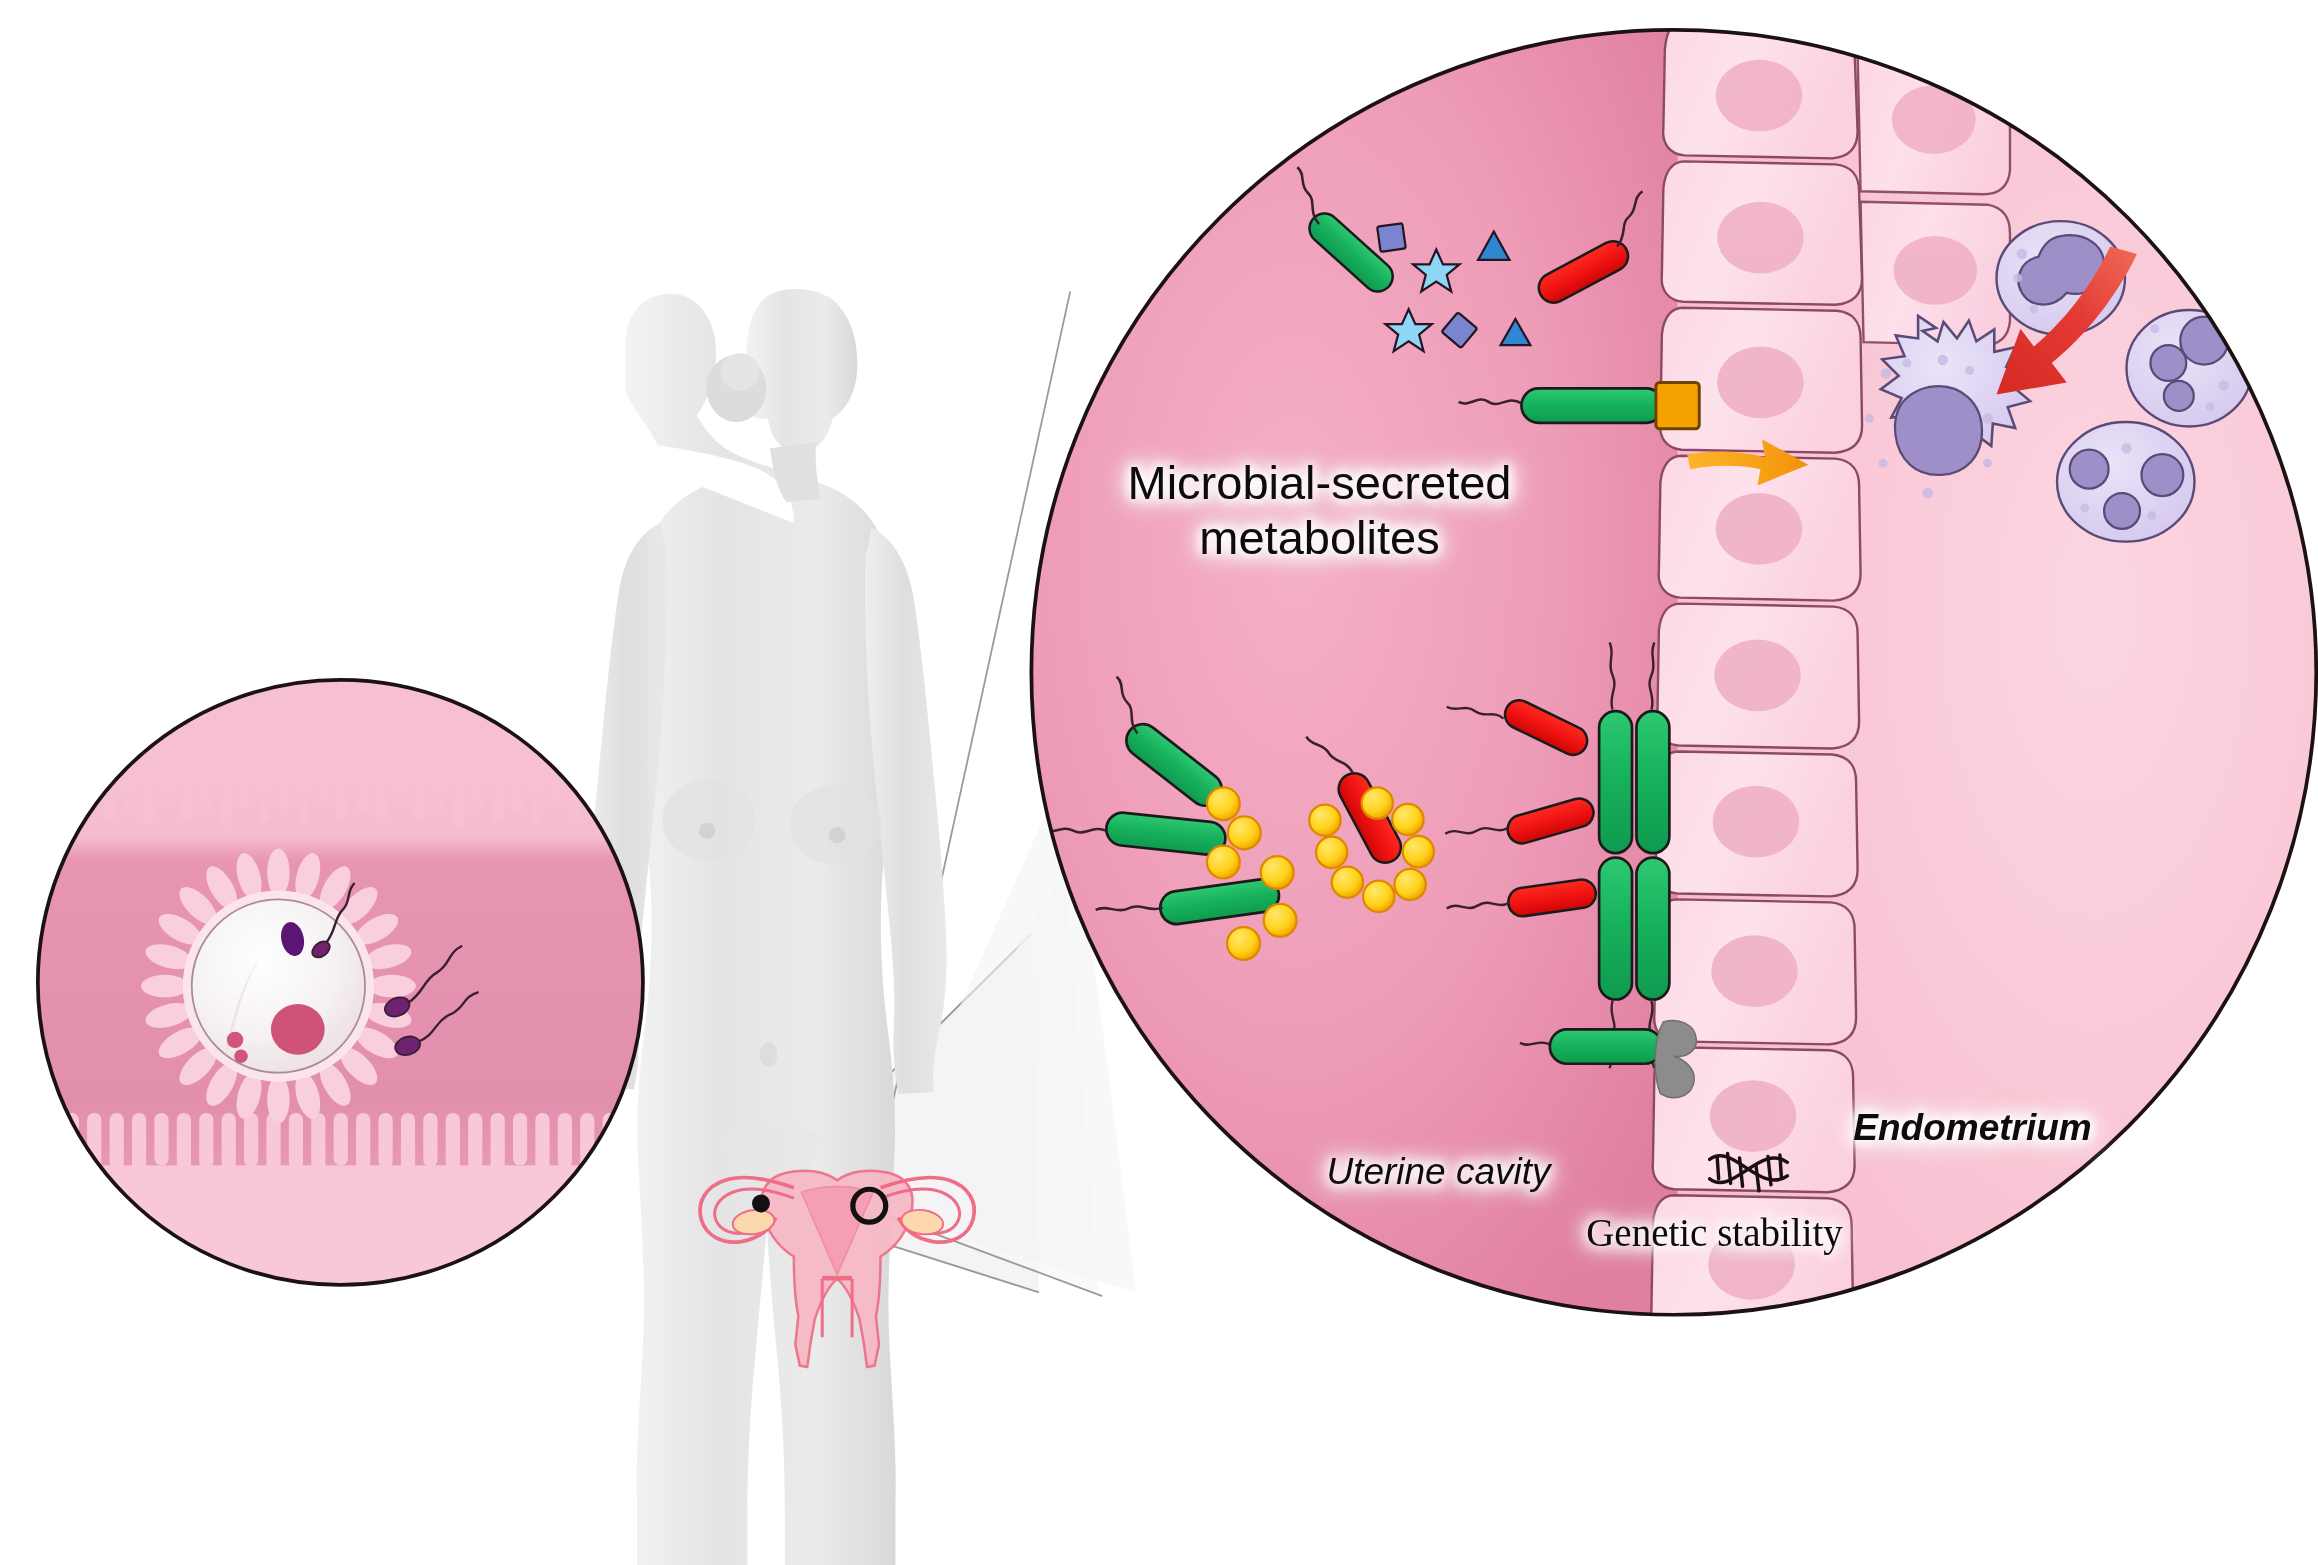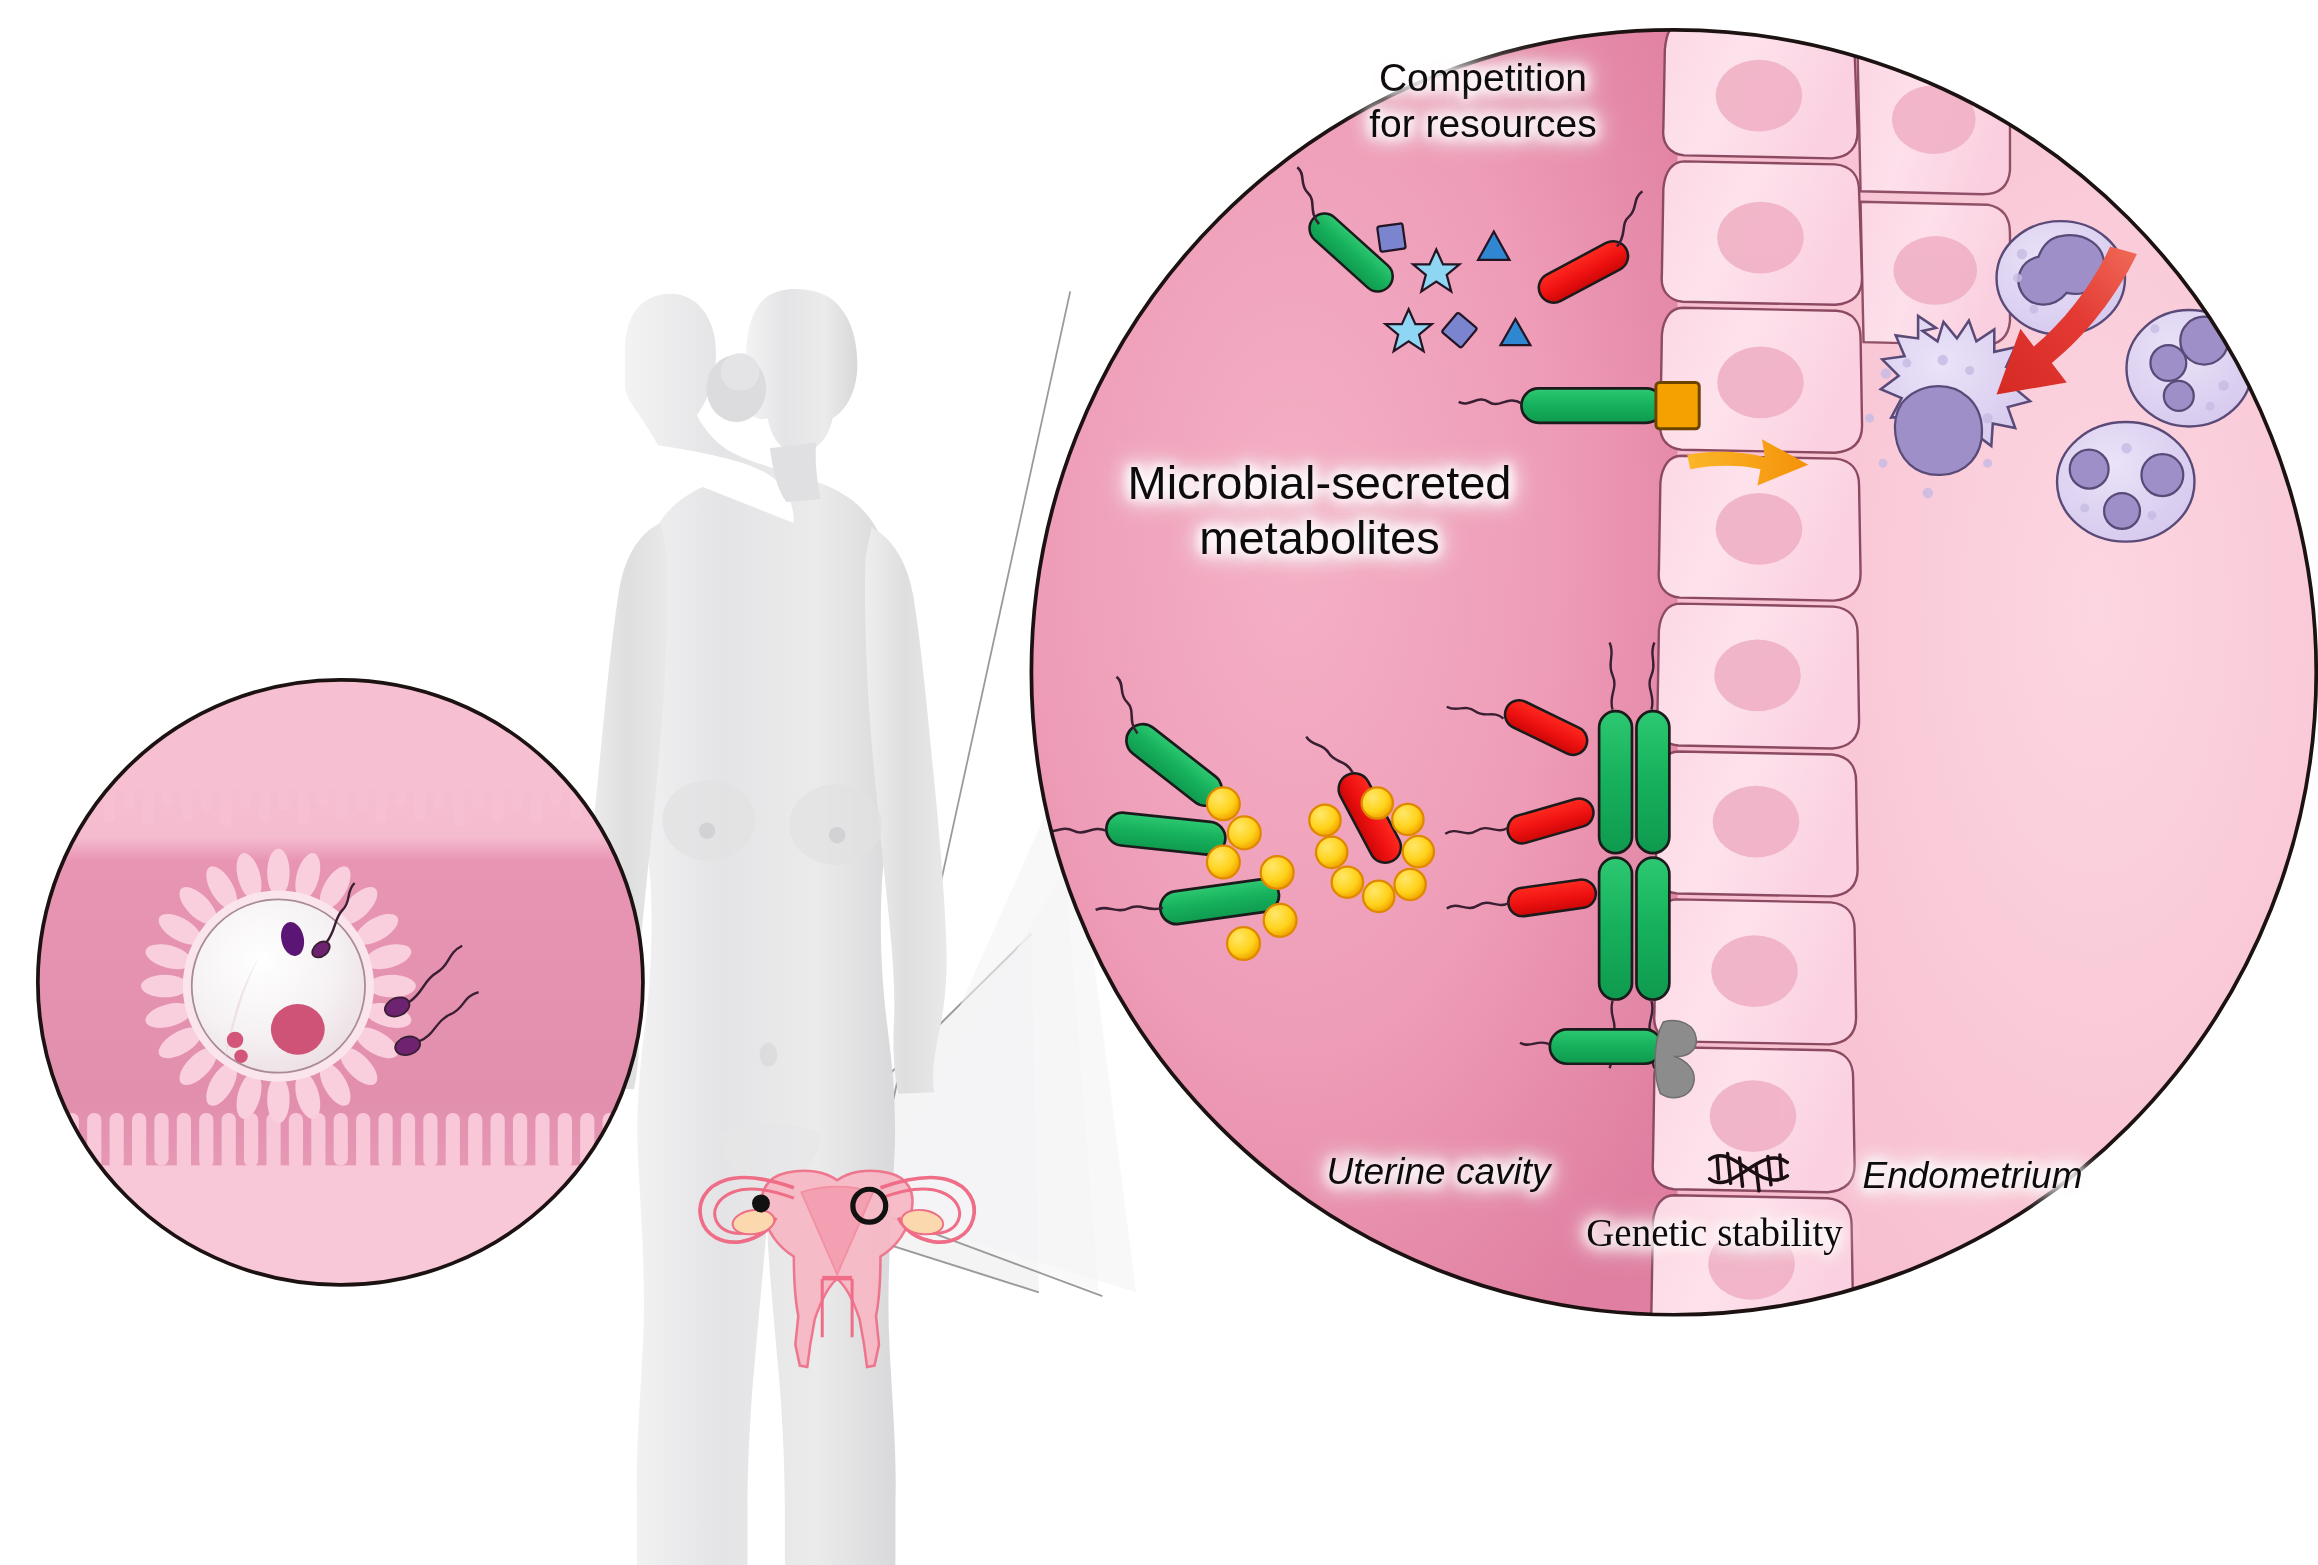--- a/index.html
+++ b/index.html
@@ -27,21 +27,21 @@
   }
   .lbl.italic { font-style:italic; }
 
   #t-competition  { left:1326px; top:  55px; width:314px; font-size:39px; }
   #t-metabolites  { left:1125px; top: 456px; width:389px; font-size:47px; text-align:center;}
   #t-antimicrob   { left:1160px; top:958px; width:314px; font-size:39px; }
   #t-inflammatory { left:1636px; top: 502px; width:403px; font-size:39px; text-align:left;}
   #t-integrity    { left:1655px; top: 714px; width:351px; font-size:39px; text-align:left;}
   #t-genetic      { left:1554px; top:1210px; width:321px; font-size:39px;font-family:Liberation Serif, serif; }
   #t-uterine      { left:1304px; top:1106px; width:269px; font-size:37px;margin-top:44px; }
-  #t-endometrium  { left:1838px; top:1154px; width:269px; font-size:37px; }
+  #t-endometrium  { left:1838px; top:1106px; width:269px; font-size:37px;font-weight:bold; }
 </style>
 </head>
 <body>
 
 <div id="stage">
 
   <svg class="layer" viewBox="0 0 3103 2095">
     <defs>
 
       <radialGradient id="gCavity" cx="40%" cy="40%" r="72%">
@@ -671,22 +671,20 @@
           <path d="M2288 1552 C2318 1528 2356 1600 2392 1574"></path>
           <path d="M2288 1578 C2318 1602 2356 1530 2392 1556"></path>
           <path d="M2298 1548 L2300 1578 M2312 1544 L2316 1584 M2328 1550 L2332 1588
                    M2350 1560 L2354 1594 M2366 1548 L2370 1586 M2382 1546 L2384 1576"></path>
         </g>
       </g>
       <circle cx="2240" cy="900" r="860" fill="none" stroke="#1d1212" stroke-width="5"></circle>
     </g>
   </svg>
 
-  <div class="lbl" id="t-competition">Competition
-for resources</div>
   <div class="lbl" id="t-metabolites">Microbial-secreted
 metabolites</div>
   <div class="lbl" id="t-genetic">Genetic stability</div>
   <div class="lbl italic" id="t-uterine">Uterine cavity</div>
   <div class="lbl italic" id="t-endometrium">Endometrium</div>
 
 </div>
 
 
 </body></html>

